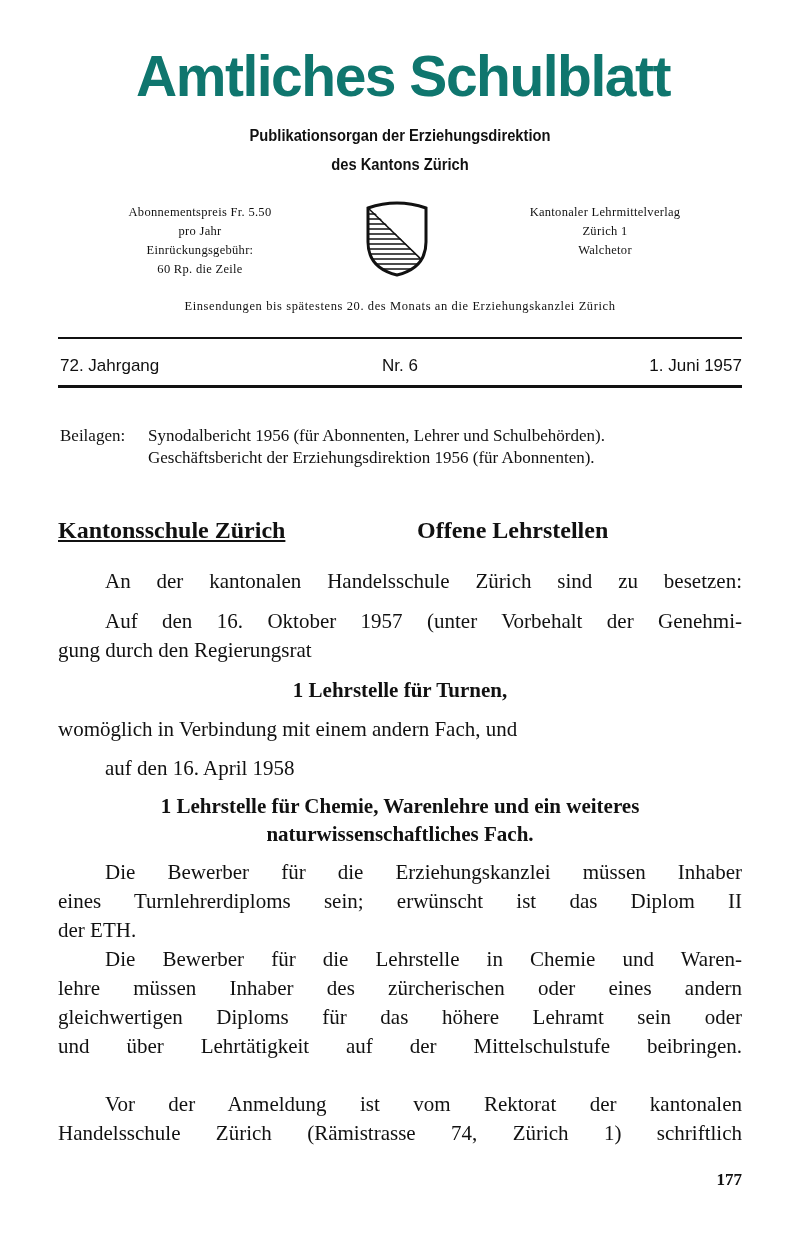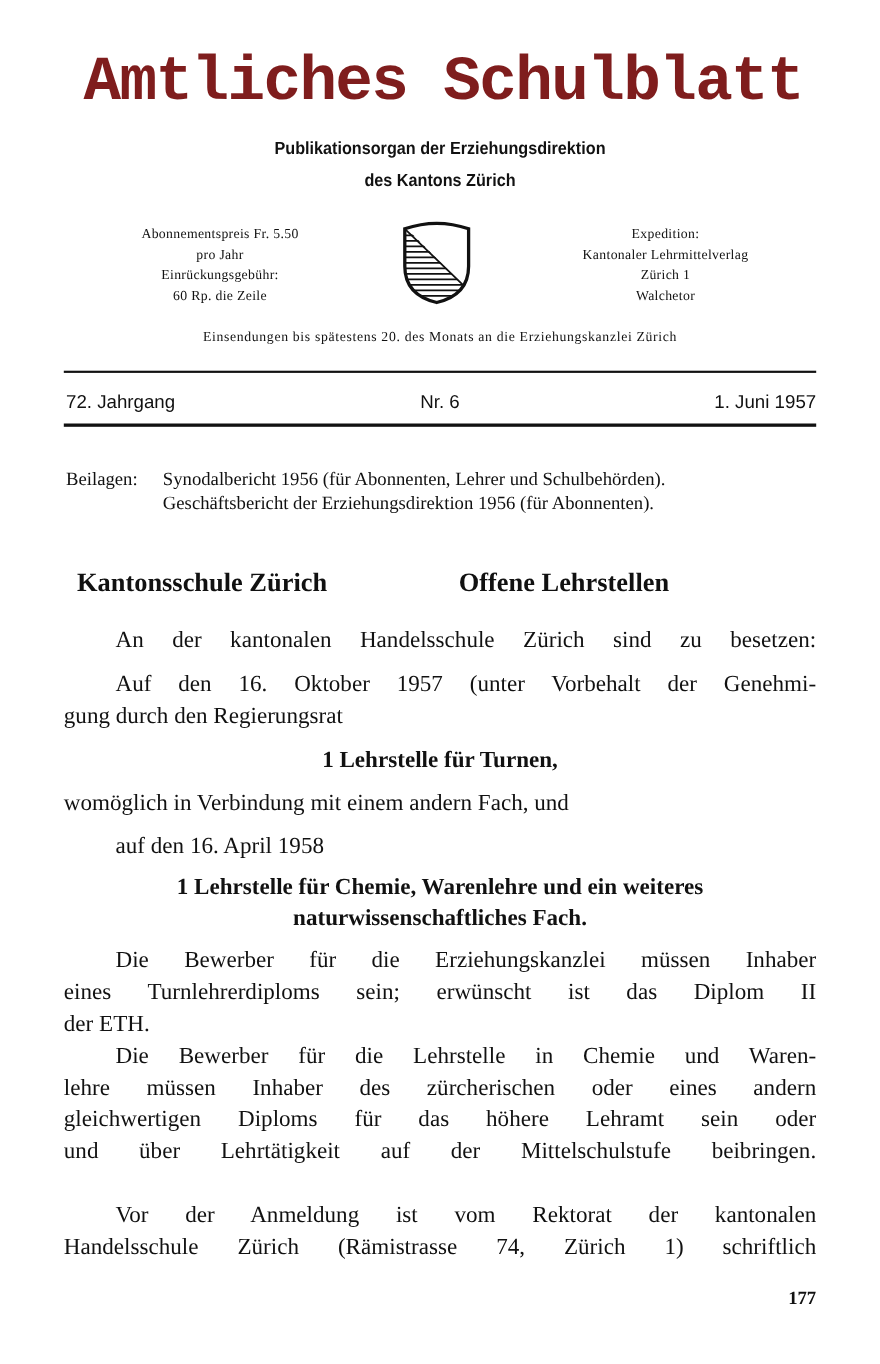--- a/index.html
+++ b/index.html
@@ -1,21 +1,21 @@
 <!DOCTYPE html>
 <html><head>
 <meta charset="utf-8">
 <style>
   html, body { margin: 0; padding: 0; background: #ffffff; }
   body { width: 800px; height: 1240px; position: relative; overflow: hidden; color: #111; }
   .abs { position: absolute; }
   .title {
     left: 58px; top: 44px; width: 690px; text-align: center;
-    font-family: Liberation Mono, monospace; font-weight: bold;
-    font-size: 57px; letter-spacing: -1.5px; line-height: 64px; color: #7f1d1d;
+    font-family: Liberation Sans, sans-serif; font-weight: bold;
+    font-size: 57px; letter-spacing: -1.5px; line-height: 64px; color: #0f766e;
     transform: scaleX(1.0);
   }
   .subtitle {
     left: 100px; width: 600px; text-align: center;
     font-family: "Liberation Sans", sans-serif; font-weight: bold;
     font-size: 16px; line-height: 20px; transform: scaleX(0.92);
   }
   .info {
     font-family: Liberation Serif, serif; font-size: 12.5px; line-height: 19px;
     text-align: center; letter-spacing: 0.3px;
@@ -72,21 +72,20 @@
           <line x1="4" y1="69" x2="62" y2="69"></line>
       </g>
       <polygon points="4,6 64,6 64,66" fill="#fff"></polygon>
       <line x1="4" y1="8" x2="62" y2="64" stroke="#111" stroke-width="1.6"></line>
     </g>
     <path d="M4 8 Q33 -2 62 8 L62 42 Q62 68 33 75 Q4 68 4 42 Z" fill="none" stroke="#111" stroke-width="3"></path>
   </svg>
 </div>
 
 <div class="abs info" style="left:480px; top:203px; width:250px;">
-  <div>Expedition:</div>
   <div>Kantonaler Lehrmittelverlag</div>
   <div>Zürich 1</div>
   <div>Walchetor</div>
 </div>
 
 <div class="abs info" style="left:58px; top:297px; width:684px; letter-spacing:0.6px;">Einsendungen bis spätestens 20. des Monats an die Erziehungskanzlei Zürich</div>
 
 <div class="abs rule" style="top:337px; height:2px;"></div>
 <div class="abs meta" style="left:60px;">72. Jahrgang</div>
 <div class="abs meta" style="left:300px; width:200px; text-align:center;">Nr. 6</div>
@@ -97,21 +96,21 @@
   <div class="row">
     <span class="lbl">Beilagen:</span>
     <span>Synodalbericht 1956 (für Abonnenten, Lehrer und Schulbehörden).</span>
   </div>
   <div class="row">
     <span class="lbl"></span>
     <span>Geschäftsbericht der Erziehungsdirektion 1956 (für Abonnenten).</span>
   </div>
 </div>
 
-<div class="abs h2" style="left:70px;">Kantonsschule Zürich</div>
+<div class="abs h2" style="left:58px;text-decoration:underline;">Kantonsschule Zürich</div>
 <div class="abs h2" style="left:417px; width:300px; text-align:left;">Offene Lehrstellen</div>
 
 <div class="abs body indent just" style="top:567px;">An der kantonalen Handelsschule Zürich sind zu besetzen:</div>
 <div class="abs body indent just" style="top:607px;">Auf den 16. Oktober 1957 (unter Vorbehalt der Genehmi-</div>
 <div class="abs body" style="top:636px;">gung durch den Regierungsrat</div>
 <div class="abs body center-b" style="top:676px;">1 Lehrstelle für Turnen,</div>
 <div class="abs body" style="top:715px;">womöglich in Verbindung mit einem andern Fach, und</div>
 <div class="abs body indent" style="top:754px;">auf den 16. April 1958</div>
 <div class="abs body center-b" style="top:792px;">1 Lehrstelle für Chemie, Warenlehre und ein weiteres</div>
 <div class="abs body center-b" style="top:820px;">naturwissenschaftliches Fach.</div>

